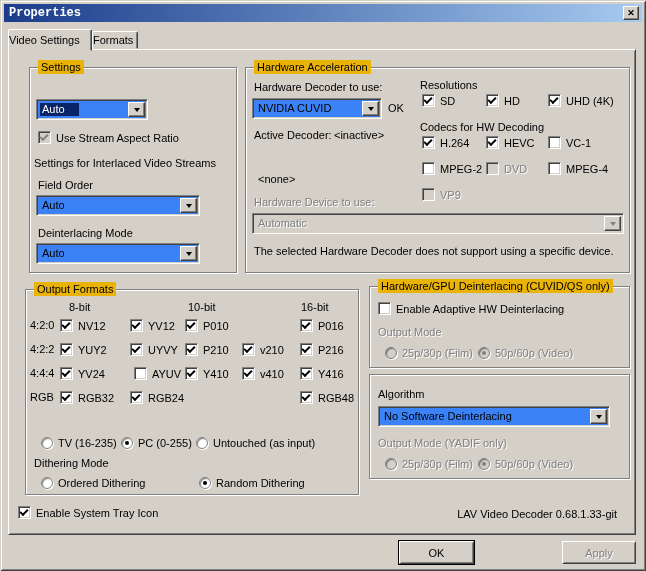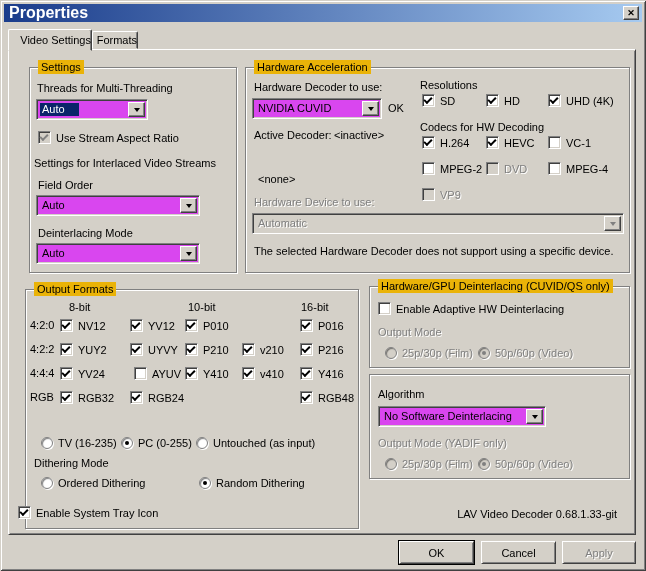--- a/index.html
+++ b/index.html
@@ -1,35 +1,35 @@
 <!DOCTYPE html>
 <html><head>
 <meta charset="utf-8">
 <style>
   html,body{margin:0;padding:0;background:#fff;}
   .window{position:relative;width:646px;height:571px;background:#d4d0c8;
     font-family:"Liberation Sans",sans-serif;font-size:11px;color:#000;overflow:hidden;
     box-shadow:inset 1px 1px 0 #d4d0c8,inset -1px -1px 0 #404040,inset 2px 2px 0 #fff,inset -2px -2px 0 #808080;}
   .titlebar{position:absolute;left:4px;top:4px;right:4px;height:18px;
     background:linear-gradient(to right,#1a3c8b,#a6caf0);display:flex;align-items:center;padding-left:5px;box-sizing:border-box;}
-  .title{color:#fff;font-weight:bold;font-size:16px;}
+  .title{color:#fff;font-weight:bold;font-size:12px;font-family:Liberation Mono, monospace;}
   .close-btn{position:absolute;right:3px;top:2px;width:16px;height:14px;background:#d4d0c8;
     border:1px solid;border-color:#fff #404040 #404040 #fff;box-shadow:inset -1px -1px 0 #808080;
     display:flex;align-items:center;justify-content:center;font-size:9px;font-weight:bold;color:#000;box-sizing:border-box;}
   .tab{position:absolute;background:#d4d0c8;border:1px solid;border-color:#fff #404040 #d4d0c8 #fff;
-    box-shadow:inset -1px 0 0 #808080;border-radius:2px 2px 0 0;display:flex;align-items:center;justify-content:flex-end;box-sizing:border-box;}
+    box-shadow:inset -1px 0 0 #808080;border-radius:2px 2px 0 0;display:flex;align-items:center;justify-content:flex-start;box-sizing:border-box;}
   .tab.active{left:8px;top:29px;width:84px;height:22px;z-index:3;}
   .tab.inactive{left:92px;top:31px;width:46px;height:18px;z-index:1;}
   .panel{position:absolute;left:8px;top:49px;width:628px;height:486px;background:#d4d0c8;z-index:2;
     border:1px solid;border-color:#fff #404040 #404040 #fff;box-shadow:inset 1px 1px 0 #d4d0c8,inset -1px -1px 0 #808080;box-sizing:border-box;}
   .group{position:absolute;border:1px solid #808080;box-shadow:1px 1px 0 #fff,inset 1px 1px 0 #fff;box-sizing:border-box;}
   .gtitle{position:absolute;top:-8px;left:8px;background:#eab308;padding:0 3px;line-height:14px;white-space:nowrap;}
   .lbl{position:absolute;white-space:nowrap;}
   .dis{color:#808080;text-shadow:1px 1px 0 #fff;}
-  .combo{position:absolute;background:#d946ef;height:21px;border:1px solid;border-color:#808080 #fff #fff #808080;
+  .combo{position:absolute;background:#3b82f6;height:21px;border:1px solid;border-color:#808080 #fff #fff #808080;
     box-shadow:inset 1px 1px 0 #404040,inset -1px -1px 0 #d4d0c8;box-sizing:border-box;}
   .combo .ctext{position:absolute;left:5px;top:3px;white-space:nowrap;}
   .combo .hl{background:#0a246a;color:#fff;padding:0 14px 1px 2px;margin-left:-2px;}
   .combo .cbtn{position:absolute;right:2px;top:2px;width:17px;height:15px;background:#d4d0c8;
     border:1px solid;border-color:#fff #404040 #404040 #fff;box-shadow:inset -1px -1px 0 #808080;
     display:flex;align-items:center;justify-content:center;box-sizing:border-box;}
   .arrow{width:0;height:0;border:3px solid transparent;border-top:4px solid #000;margin-top:4px;}
   .combo.disabled{background:#d4d0c8;}
   .combo.disabled .ctext{color:#808080;text-shadow:1px 1px 0 #fff;}
   .combo.disabled .arrow{border-top-color:#808080;}
@@ -70,21 +70,20 @@
     <span>Video Settings</span>
   </div>
   <div class="tab inactive">
     <span>Formats</span>
   </div>
 
   <div class="panel">
 
     <div class="group" style="left:20px;top:17px;width:208px;height:206px">
       <span class="gtitle">Settings</span>
-      <span class="lbl" style="left:7px;top:14px">Threads for Multi-Threading</span>
       <div class="combo" style="left:6px;top:31px;width:112px">
         <span class="ctext"><span class="hl">Auto</span></span>
         <span class="cbtn">
             <span class="arrow"></span>
           </span>
       </div>
       <div class="cb checked gray" style="left:8px;top:63px">
         <span class="box"></span>
         <span class="txt">Use Stream Aspect Ratio</span>
       </div>
@@ -165,21 +164,21 @@
       <div class="cb" style="left:302px;top:94px">
         <span class="box"></span>
         <span class="txt">MPEG-4</span>
       </div>
       <div class="cb disabled" style="left:176px;top:120px">
         <span class="box"></span>
         <span class="txt">VP9</span>
       </div>
     </div>
 
-    <div class="group" style="left:16px;top:239px;width:334px;height:240px">
+    <div class="group" style="left:16px;top:239px;width:334px;height:206px">
       <span class="gtitle">Output Formats</span>
       <span class="lbl" style="left:43px;top:11px">8-bit</span>
       <span class="lbl" style="left:162px;top:11px">10-bit</span>
       <span class="lbl" style="left:275px;top:11px">16-bit</span>
 
       <span class="lbl" style="left:4px;top:29px">4:2:0</span>
       <div class="cb checked" style="left:34px;top:29px">
         <span class="box"></span>
           <span class="txt">NV12</span>
       </div>
@@ -289,21 +288,21 @@
           <span class="txt">25p/30p (Film)</span>
       </div>
       <div class="rb selected disabled" style="left:108px;top:59px">
         <span class="dot"></span>
           <span class="txt">50p/60p (Video)</span>
       </div>
     </div>
 
     <div class="group" style="left:360px;top:324px;width:261px;height:105px">
       <span class="lbl" style="left:8px;top:13px">Algorithm</span>
-      <div class="combo" style="left:8px;top:31px;width:168px">
+      <div class="combo" style="left:8px;top:31px;width:232px">
         <span class="ctext">No Software Deinterlacing</span>
         <span class="cbtn">
             <span class="arrow"></span>
           </span>
       </div>
       <span class="lbl dis" style="left:8px;top:62px">Output Mode (YADIF only)</span>
       <div class="rb disabled" style="left:15px;top:82px">
         <span class="dot"></span>
           <span class="txt">25p/30p (Film)</span>
       </div>
@@ -316,19 +315,16 @@
     <div class="cb checked" style="left:9px;top:456px">
       <span class="box"></span>
       <span class="txt">Enable System Tray Icon</span>
     </div>
     <span class="lbl" style="right:18px;top:458px">LAV Video Decoder 0.68.1.33-git</span>
   </div>
 
   <div class="btn default" style="left:399px;top:541px;width:75px;height:23px">
     <span>OK</span>
   </div>
-  <div class="btn" style="left:481px;top:541px;width:75px;height:23px">
-    <span>Cancel</span>
-  </div>
   <div class="btn disabled" style="left:562px;top:541px;width:74px;height:23px">
     <span>Apply</span>
   </div>
 </div>
 
 </body></html>

